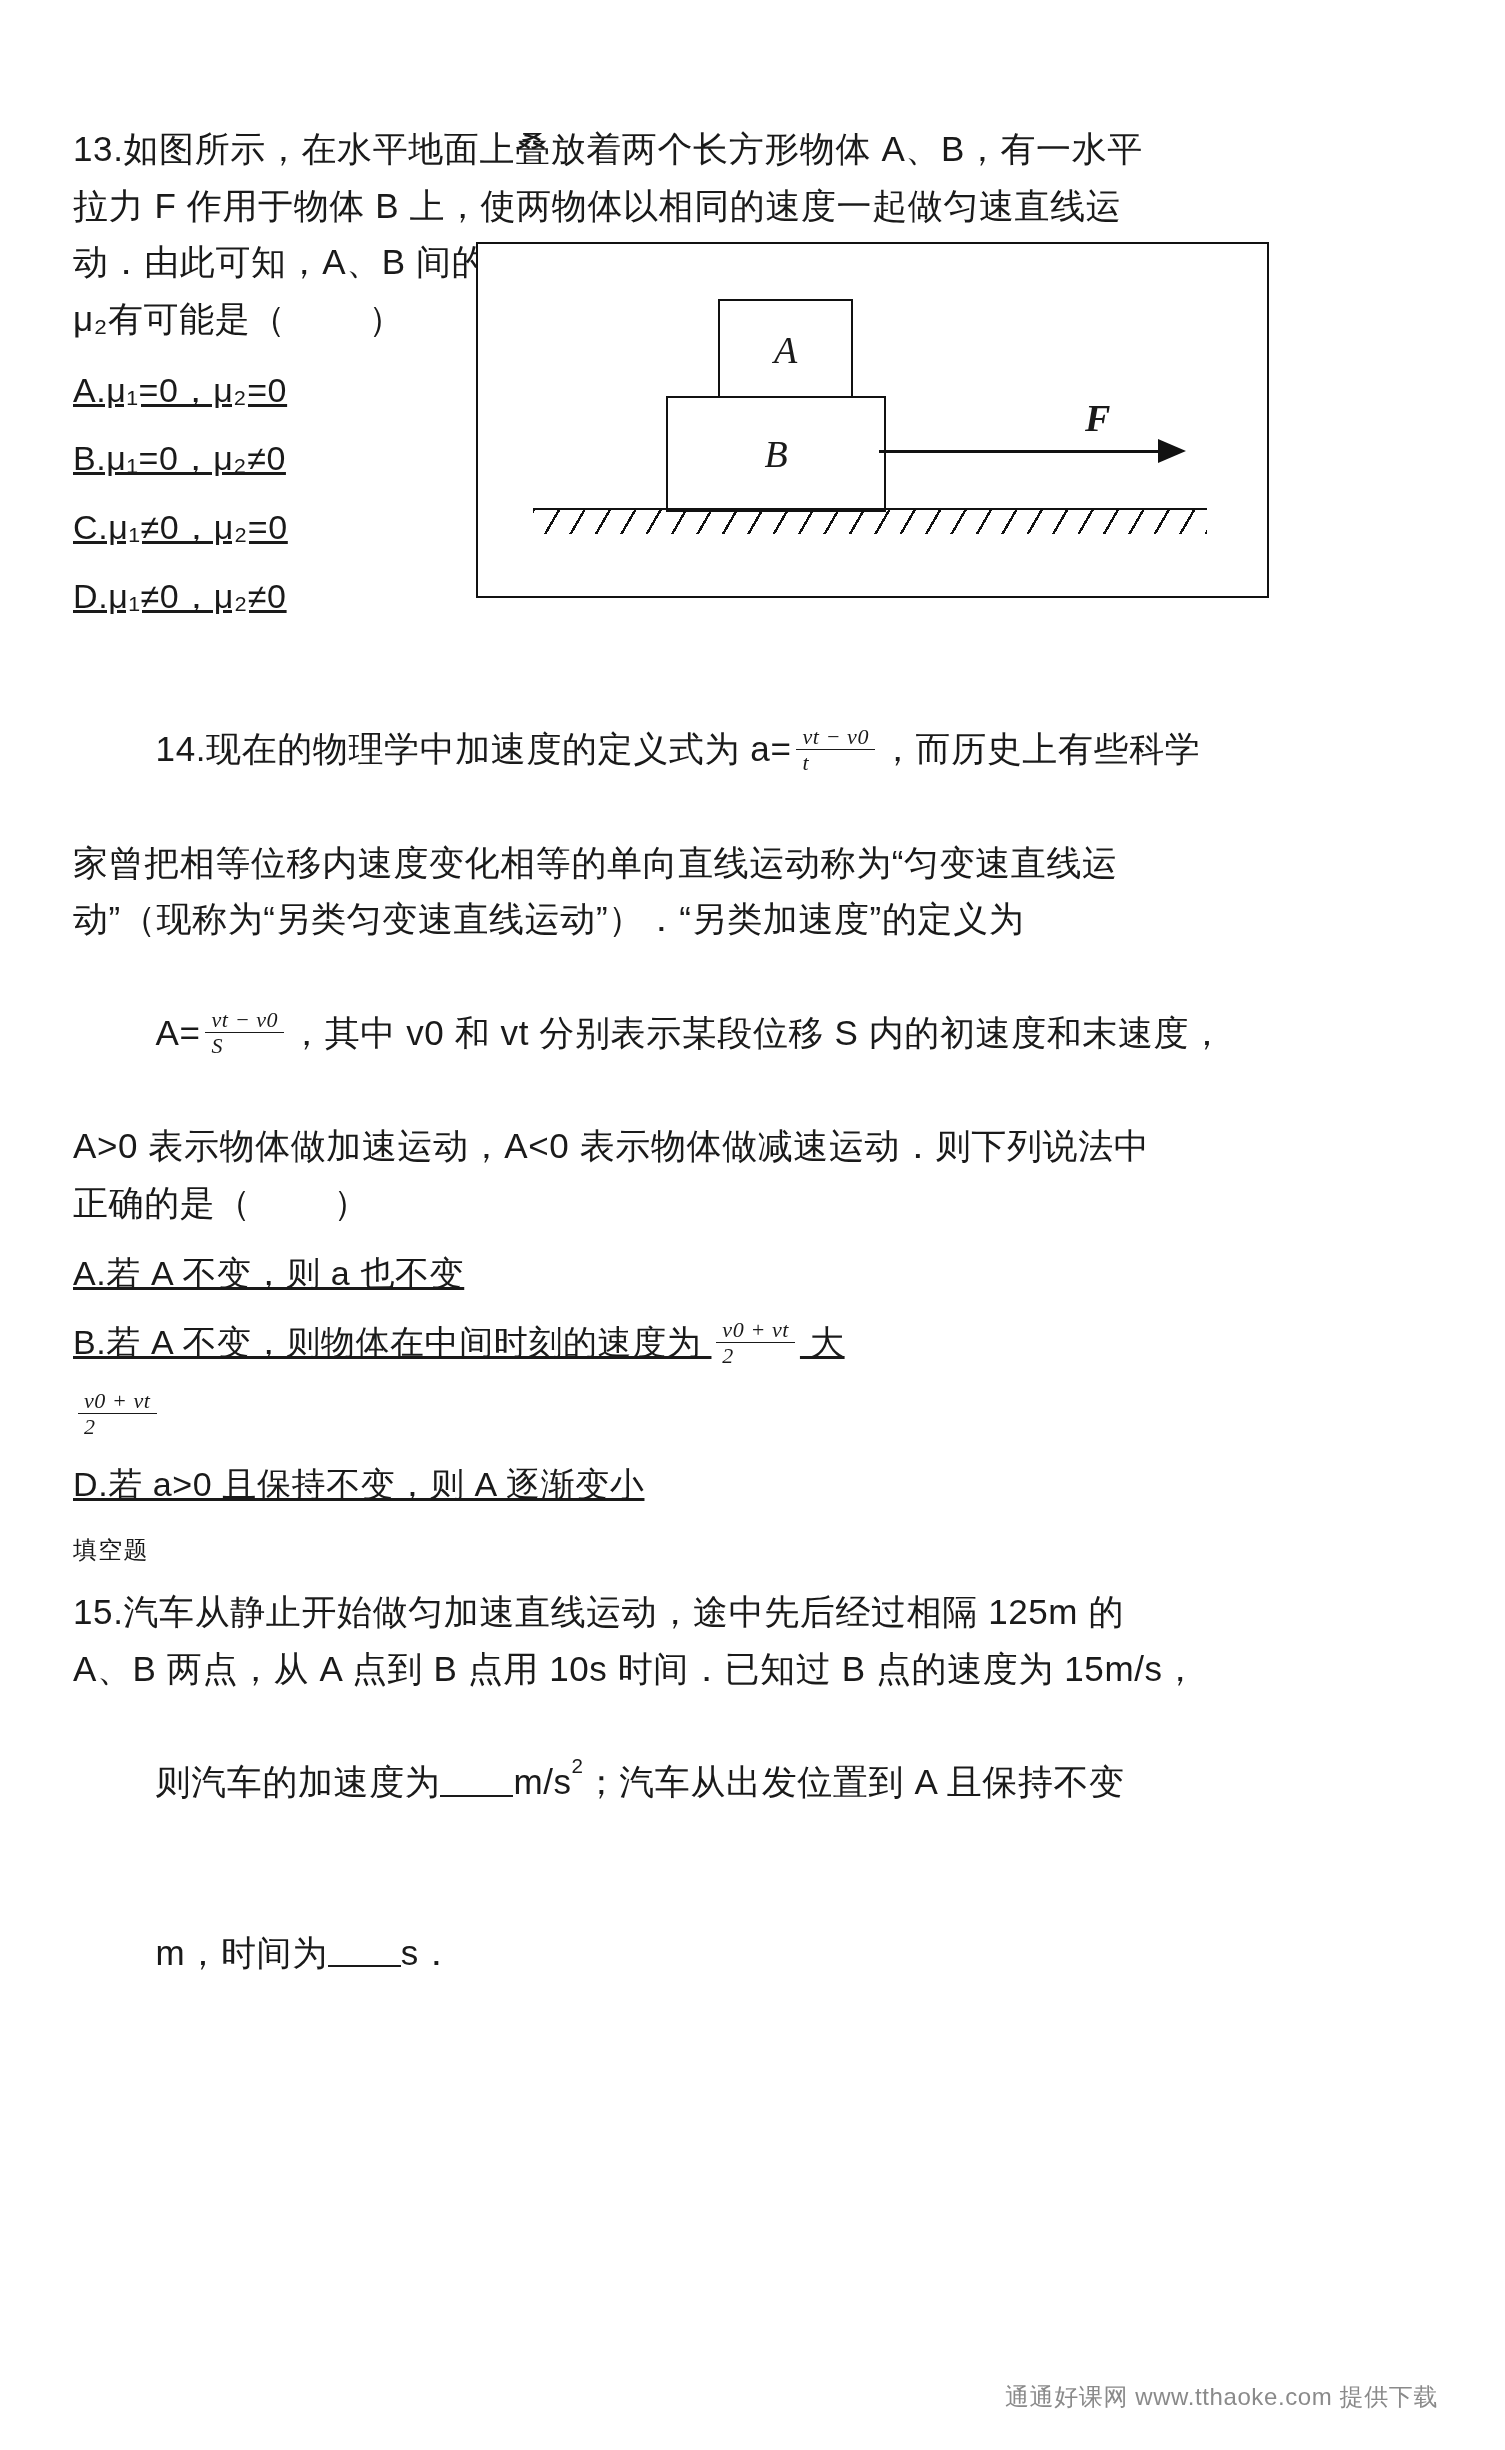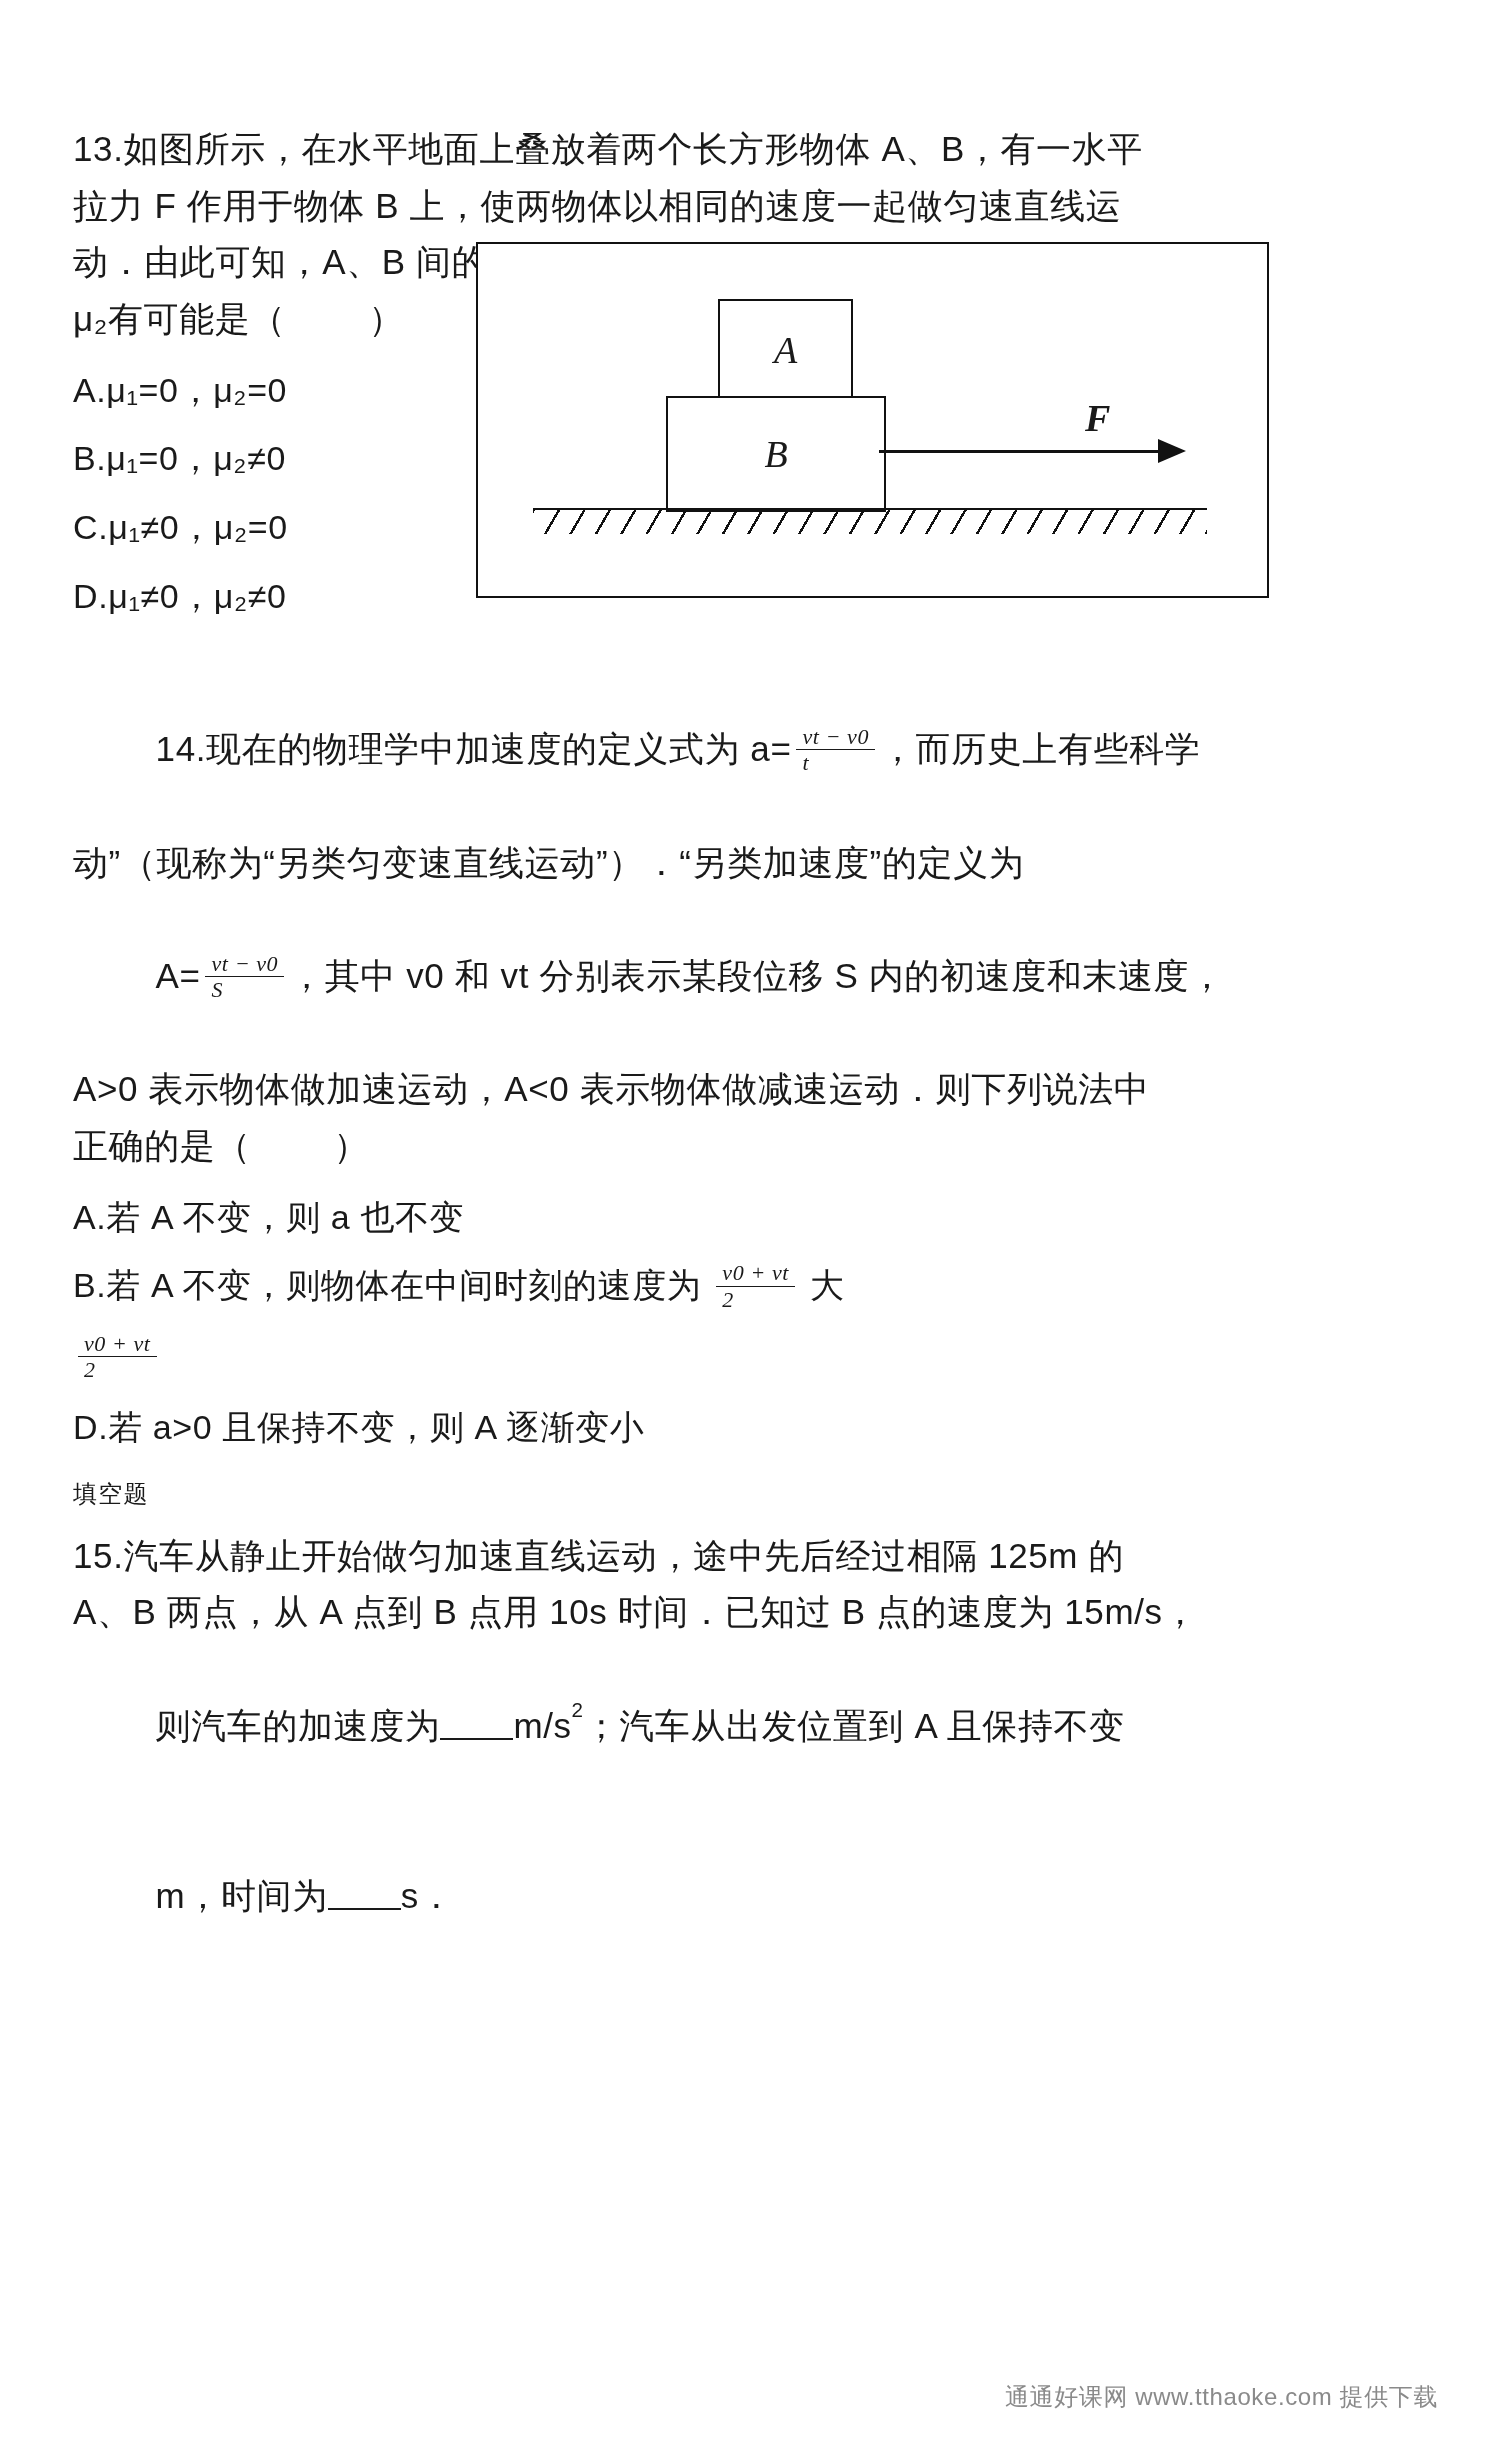--- a/index.html
+++ b/index.html
@@ -35,20 +35,21 @@
     white-space: pre-wrap;
   }
   .block {
     margin-bottom: 16px;
   }
   .opt {
     font-size: 34px;
     line-height: 1.55;
     margin: 16px 0 16px 0;
     letter-spacing: 0.6px;
+    text-decoration: underline;
   }
   .sup {
     font-size: 20.6px;
     vertical-align: super;
     position: relative;
     top: -8.5px;
   }
 
   
   .q13wrap {
@@ -226,20 +227,21 @@
           <div class="arrow-head"></div>
           <div class="f-label">F</div>
         </div>
       </div>
     </div>
 
     <div class="block" style="margin-top:42px;">
       <div class="qline">
         <span>14.现在的物理学中加速度的定义式为 a=</span><span class="frac"><span class="num">vt − v0</span><span class="den">t</span></span><span>，而历史上有些科学</span>
       </div>
+      <div class="qline">家曾把相等位移内速度变化相等的单向直线运动称为“匀变速直线运</div>
       <div class="qline">动”（现称为“另类匀变速直线运动”）．“另类加速度”的定义为</div>
       <div class="qline">
         <span>A=</span><span class="frac"><span class="num">vt − v0</span><span class="den">S</span></span><span>，其中 v0 和 vt 分别表示某段位移 S 内的初速度和末速度，</span>
       </div>
       <div class="qline">A&gt;0 表示物体做加速运动，A&lt;0 表示物体做减速运动．则下列说法中</div>
       <div class="qline">正确的是（        ）</div>
 
       <div class="opt">
         <span>A.若 A 不变，则 a 也不变</span>
       </div>

